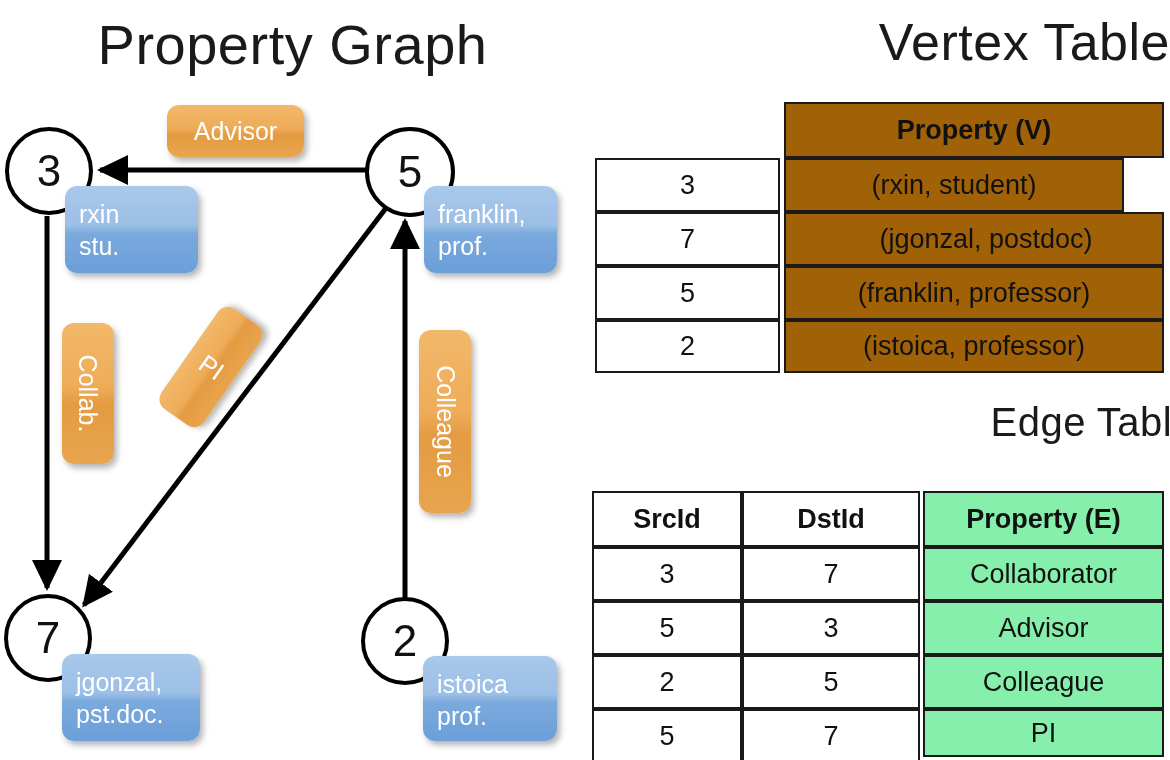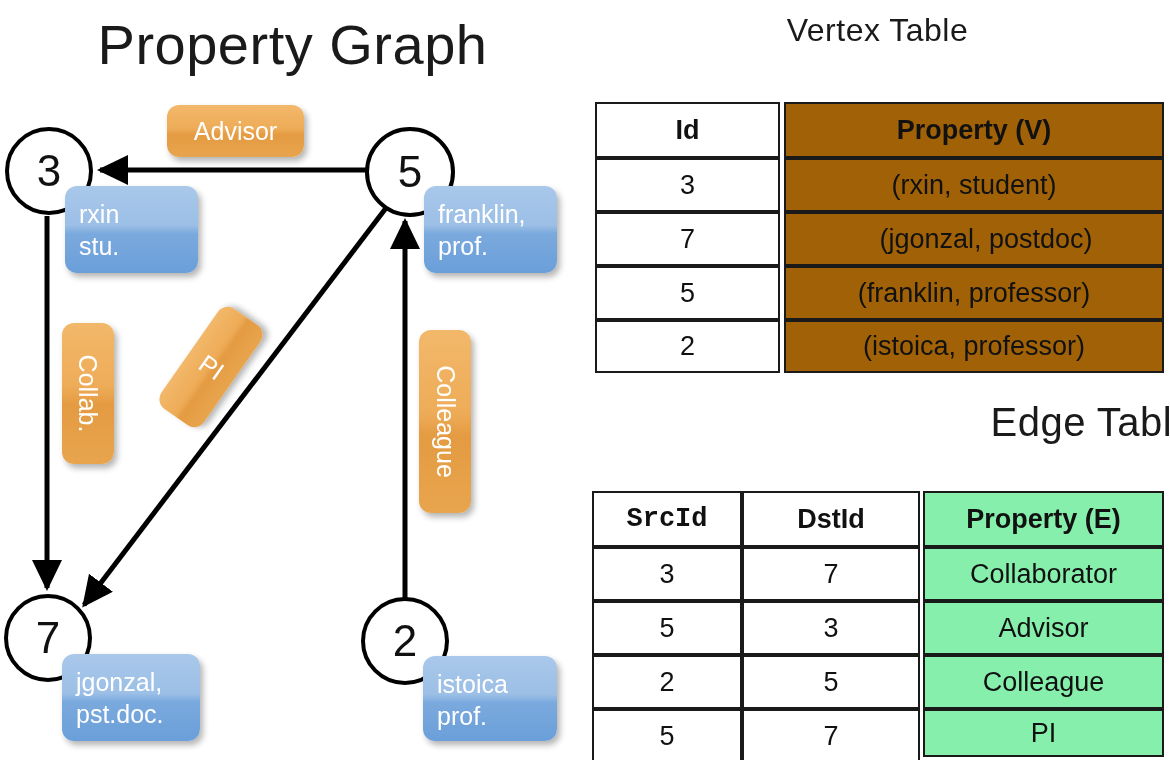--- a/index.html
+++ b/index.html
@@ -25,22 +25,22 @@
     white-space: nowrap;
     letter-spacing: 0.5px;
   }
   #title-property-graph {
     left: 0; top: 12px; width: 585px;
     text-align: center;
     font-size: 56px;
   }
   #title-vertex-table {
     left: 585px; top: 12px; width: 585px;
-    text-align: center;
-    font-size: 32px;
+    text-align: right;
+    font-size: 52px;
   }
   #title-edge-table {
     left: 610px; top: 400px; width: 585px;
     text-align: right;
     font-size: 40px;
   }
 
   
   #graph-panel {
     position: absolute;
@@ -196,36 +196,35 @@
     <span class="txt">PI</span>
   </div>
 
   <div class="prop-box orange vert" style="left:419px; top:330px; width:52px; height:183px;">
     <span class="txt">Colleague</span>
   </div>
 </div>
 
 <div class="tbl" style="left:0; top:0; width:1170px; height:760px;">
 
-  <div class="cell head" style="left:595px; top:102px; width:185px; height:56px;">Id</div>
   <div class="cell" style="left:595px; top:158px; width:185px; height:54px;">3</div>
   <div class="cell" style="left:595px; top:212px; width:185px; height:54px;">7</div>
   <div class="cell" style="left:595px; top:266px; width:185px; height:54px;">5</div>
   <div class="cell" style="left:595px; top:320px; width:185px; height:53px;">2</div>
 
   <div class="cell head blue-fill" style="left:784px; top:102px; width:380px; height:56px;">Property (V)</div>
-  <div class="cell blue-fill" style="left:784px; top:158px; width:380px; height:54px;">(rxin, student)</div>
+  <div class="cell blue-fill" style="left:784px; top:158px; width:340px; height:54px;">(rxin, student)</div>
   <div class="cell blue-fill" style="left:784px; top:212px; width:380px; height:54px;padding-left:24px;">(jgonzal, postdoc)</div>
   <div class="cell blue-fill" style="left:784px; top:266px; width:380px; height:54px;">(franklin, professor)</div>
   <div class="cell blue-fill" style="left:784px; top:320px; width:380px; height:53px;">(istoica, professor)</div>
 </div>
 
 <div class="tbl" style="left:0; top:0; width:1170px; height:760px;">
 
-  <div class="cell head" style="left:592px; top:491px; width:150px; height:56px;font-family:Liberation Mono, monospace;">SrcId</div>
+  <div class="cell head" style="left:592px; top:491px; width:150px; height:56px;">SrcId</div>
   <div class="cell" style="left:592px; top:547px; width:150px; height:54px;">3</div>
   <div class="cell" style="left:592px; top:601px; width:150px; height:54px;">5</div>
   <div class="cell" style="left:592px; top:655px; width:150px; height:54px;">2</div>
   <div class="cell" style="left:592px; top:709px; width:150px; height:54px;">5</div>
 
   <div class="cell head" style="left:742px; top:491px; width:178px; height:56px;">DstId</div>
   <div class="cell" style="left:742px; top:547px; width:178px; height:54px;">7</div>
   <div class="cell" style="left:742px; top:601px; width:178px; height:54px;">3</div>
   <div class="cell" style="left:742px; top:655px; width:178px; height:54px;">5</div>
   <div class="cell" style="left:742px; top:709px; width:178px; height:54px;">7</div>

